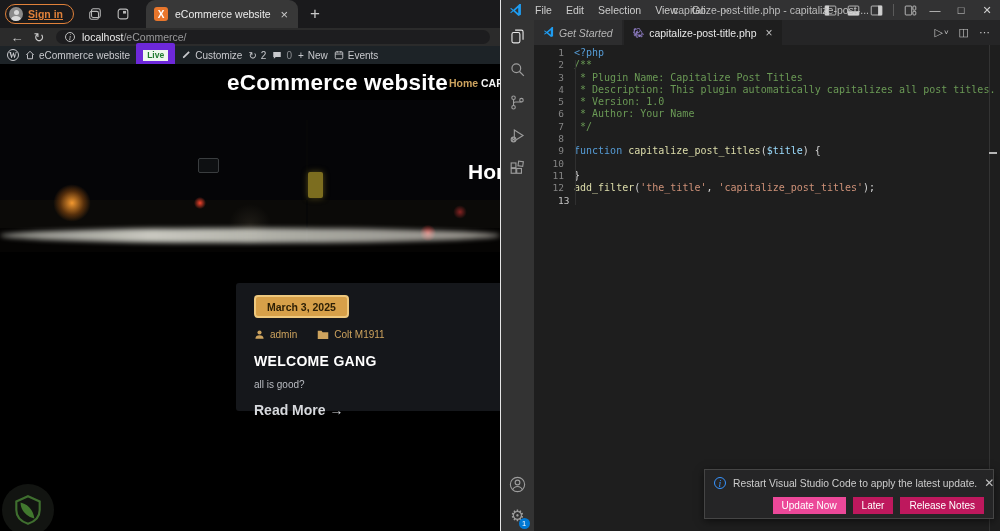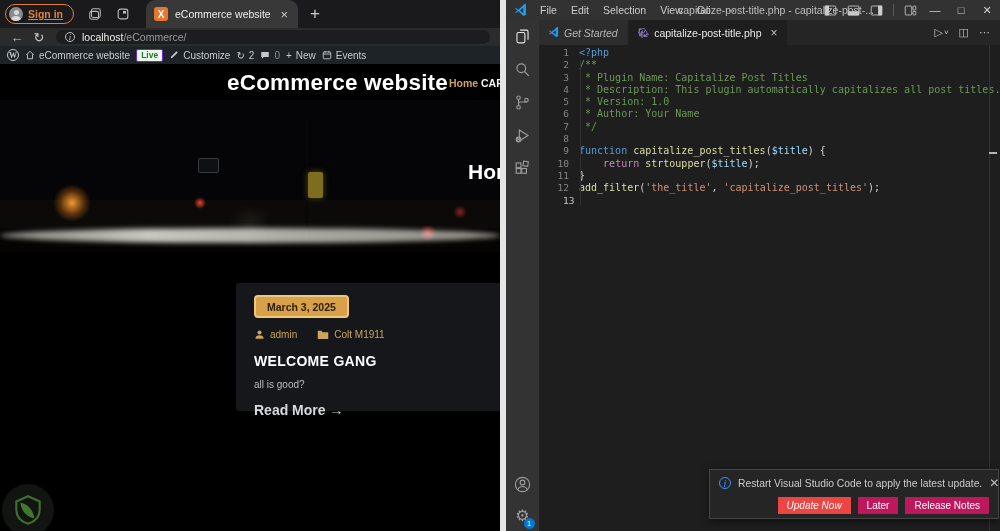--- a/index.html
+++ b/index.html
@@ -32,21 +32,21 @@
   .info-icon { color:#bdbdbd; font-size:9px; margin-right:7px; border:1px solid #bdbdbd; border-radius:50%;
     width:10px; height:10px; line-height:9px; text-align:center; font-style:italic; font-family:"Liberation Serif",serif; }
   .url-host { color:#ececec; }
   .url-path { color:#9a9a9c; }
 
   .adminbar { height:18px; background:#1d2327; display:flex; align-items:center; gap:6px; padding:0 7px;
     color:#c8c9cd; font-size:10px; white-space:nowrap; }
   .ab-item { display:flex; align-items:center; gap:4px; }
   .wp-circle { width:12px; height:12px; border:1.3px solid #c8c9cd; border-radius:50%; font-size:8px;
     font-weight:bold; display:flex; align-items:center; justify-content:center; font-family:"Liberation Serif",serif; }
-  .live-badge { background:#eef7ee; color:#1e7a2e; border:1px solid #6d28d9; border-radius:2px;
+  .live-badge { background:#eef7ee; color:#1e7a2e; border:7px solid #6d28d9; border-radius:2px;
     font-size:8.5px; font-weight:bold; padding:0.5px 4px; }
   .dim { color:#8a8d91; }
   .ab-ico { display:flex; }
 
   .viewport { position:relative; width:500px; height:467px; background:#000; overflow:hidden; }
   .site-brand { position:absolute; left:227px; top:6px; color:#fff; font-size:22.5px; font-weight:800; letter-spacing:.2px; }
   .nav-home { position:absolute; left:449px; top:13px; color:#cda35e; font-size:10.5px; font-weight:bold; }
   .nav-cart { position:absolute; left:481px; top:13px; color:#f2f2f2; font-size:10.5px; font-weight:bold; }
 
   .hero { position:absolute; left:0; top:36px; width:500px; height:152px; background:
@@ -73,21 +73,21 @@
   .post-meta { display:flex; align-items:center; gap:20px; margin-top:11px; color:#cda35e; font-size:10px; }
   .meta-item { display:flex; gap:5px; }
   .post-title { margin-top:11px; color:#fff; font-size:14px; font-weight:800; letter-spacing:.3px; }
   .post-excerpt { margin-top:10px; color:#b9bcc2; font-size:10px; }
   .read-more { margin-top:12px; color:#d7d9dd; font-size:14px; font-weight:bold; }
 
   .corner-logo { position:absolute; left:2px; top:420px; width:52px; height:52px; border-radius:50%;
     background:#121411; display:flex; align-items:center; justify-content:center; }
 
   
-  .vscode { position:relative; width:500px; height:531px; background:#1e1e1e; border-left:6px solid #e5e5e5; }
+  .vscode { position:relative; width:500px; height:531px; background:#1e1e1e; border-left:1px solid #e5e5e5; }
   .titlebar { height:20px; background:#323233; display:flex; align-items:center; color:#cccccc; font-size:10.5px; }
   .vs-logo { margin:0 6px 0 8px; display:flex; }
   .menu-item { padding:0 7px; }
   .win-title { position:absolute; left:150px; width:240px; text-align:center; color:#bdbdbd;
     white-space:nowrap; overflow:hidden; }
   .tb-right { margin-left:auto; display:flex; align-items:center; }
   .layout-ico { display:flex; padding:0 5px; }
   .tb-divider { width:1px; height:12px; background:#5a5a5a; margin:0 5px; }
   .win-ctl { width:26px; height:20px; display:flex; align-items:center; justify-content:center; color:#d0d0d0; font-size:11px; }
 
@@ -128,21 +128,21 @@
 
   .notification { position:absolute; left:203px; top:469px; width:290px; height:50px; background:#252526;
     border:1px solid #454545; box-shadow:0 2px 8px rgba(0,0,0,.55); padding:6px 9px; }
   .notif-row1 { display:flex; align-items:center; gap:7px; }
   .notif-info { color:#3794ff; font-size:10px; border:1px solid #3794ff; border-radius:50%; width:12px; height:12px;
     line-height:11px; text-align:center; font-style:italic; font-family:"Liberation Serif",serif; flex:0 0 12px; }
   .notif-msg { color:#cccccc; font-size:10.3px; flex:1; white-space:nowrap; }
   .notif-close { color:#c0c0c0; font-size:12px; }
   .notif-btns { display:flex; justify-content:flex-end; gap:7px; margin-top:7px; }
   .nbtn { font-size:10px; color:#fff; padding:3px 9px; }
-  .nbtn-primary { background:#ef4444;font-style:italic; }
+  .nbtn-primary { background:#ec4899; }
   .nbtn-sec { background:#be185d; }
 </style>
 </head>
 <body>
 
 <div class="screen">
 
   <section class="browser">
 
     <div class="tabstrip">
@@ -393,21 +393,21 @@
           <div>
               <div class="cl"><span class="ln">1</span><span class="ct"><span class="kw">&lt;?php</span></span></div>
               <div class="cl"><span class="ln">2</span><span class="ct"><span class="cmt">/**</span></span></div>
               <div class="cl"><span class="ln">3</span><span class="ct"><span class="cmt"> * Plugin Name: Capitalize Post Titles</span></span></div>
               <div class="cl"><span class="ln">4</span><span class="ct"><span class="cmt"> * Description: This plugin automatically capitalizes all post titles.</span></span></div>
               <div class="cl"><span class="ln">5</span><span class="ct"><span class="cmt"> * Version: 1.0</span></span></div>
               <div class="cl"><span class="ln">6</span><span class="ct"><span class="cmt"> * Author: Your Name</span></span></div>
               <div class="cl"><span class="ln">7</span><span class="ct"><span class="cmt"> */</span></span></div>
               <div class="cl"><span class="ln">8</span><span class="ct"></span></div>
               <div class="cl"><span class="ln">9</span><span class="ct"><span class="kw">function </span><span class="fn">capitalize_post_titles</span><span class="pun">(</span><span class="var">$title</span><span class="pun">) {</span></span></div>
-              <div class="cl"><span class="ln">10</span><span class="ct"><span class="pun">    </span><span class="ctl">return</span><span class="pun"> </span><span class="fn">strtoupper</span><span class="pun">(</span><span class="var">$title</span><span class="pun">);</span></span></div>
+              <div class="cl"><span class="ln">10</span></div>
               <div class="cl"><span class="ln">11</span><span class="ct"><span class="pun">}</span></span></div>
               <div class="cl"><span class="ln">12</span><span class="ct"><span class="fn">add_filter</span><span class="pun">(</span><span class="str">'the_title'</span><span class="pun">, </span><span class="str">'capitalize_post_titles'</span><span class="pun">);</span></span></div>
               <div class="cl"><span class="ln cur">13</span><span class="ct"></span></div>
             </div>
           <div class="scroll-line"></div>
           <div class="scroll-mark"></div>
         </div>
       </div>
     </div>
 

